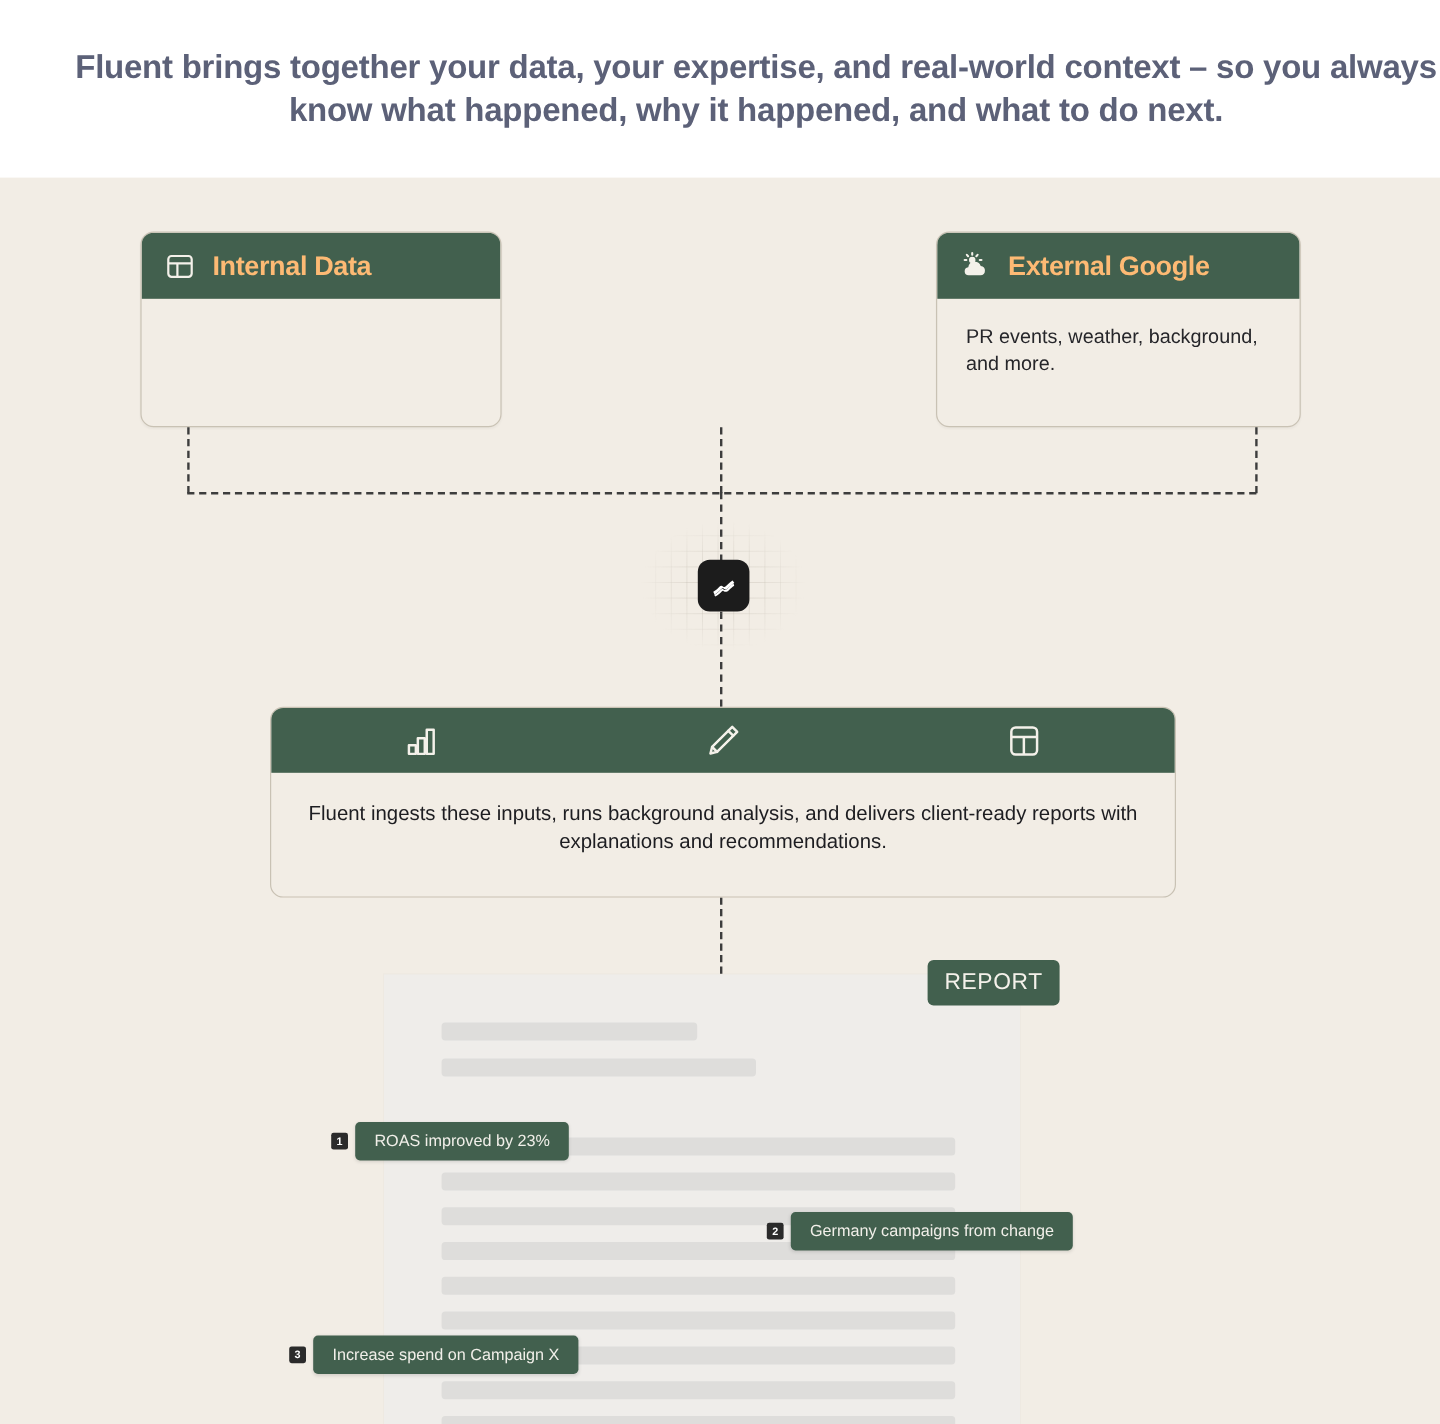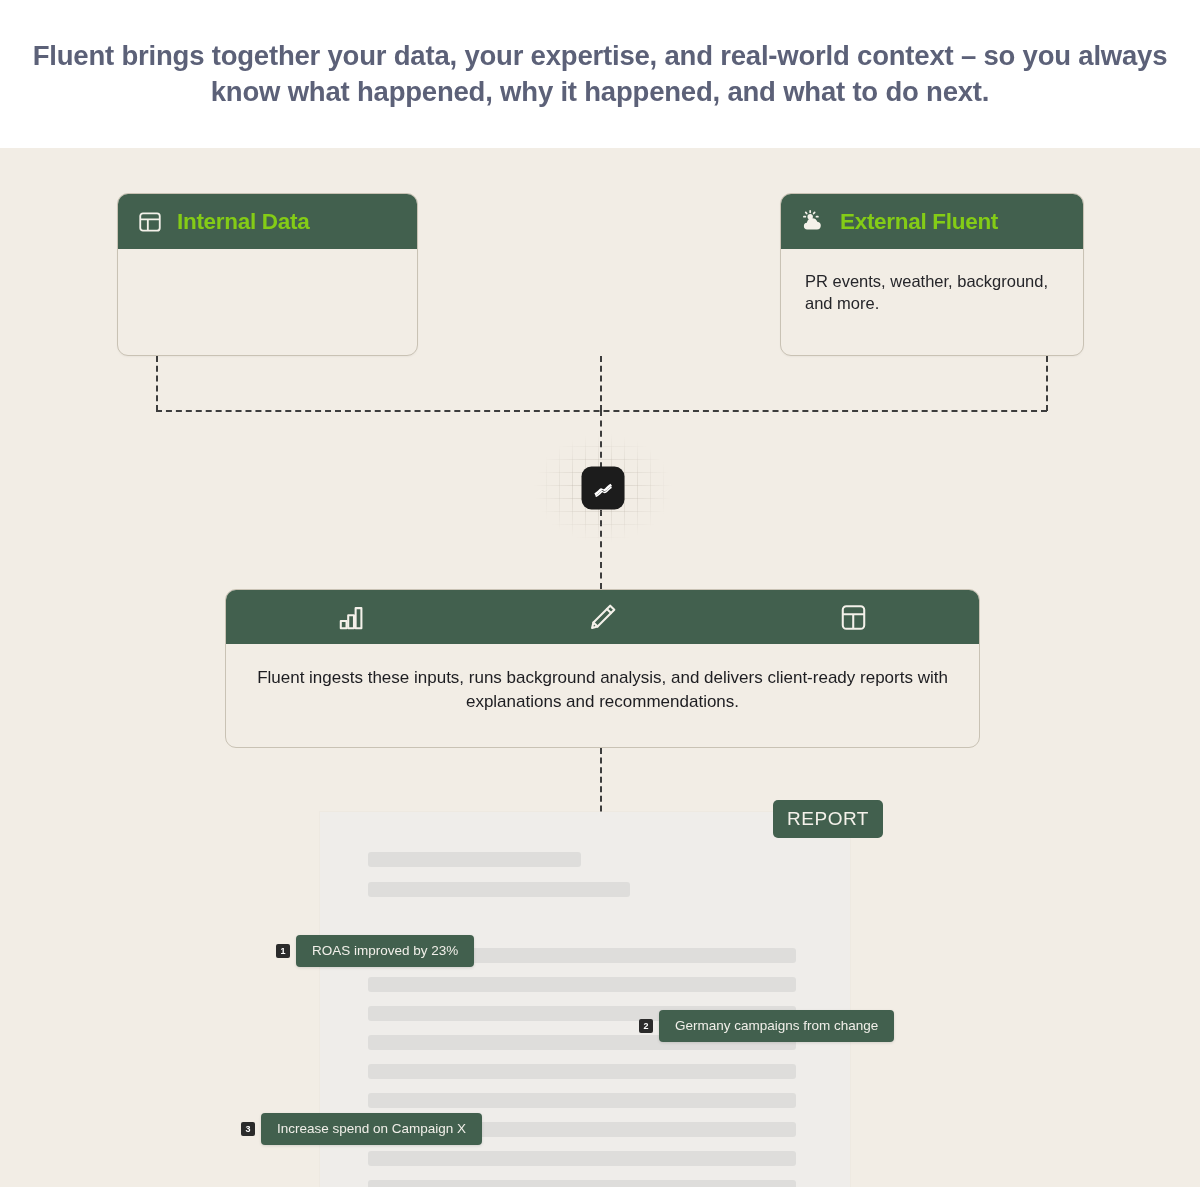--- a/index.html
+++ b/index.html
@@ -15,21 +15,21 @@
 
   
   .headline-band {
     position: absolute;
     left: 0; top: 0;
     width: 1200px;
     height: 148px;
     background: #ffffff;
     display: flex;
     align-items: center;
-    justify-content: center;
+    justify-content: flex-end;
   }
   .headline {
     width: 1140px;
     text-align: center;
     font-size: 27.5px;
     font-weight: bold;
     line-height: 1.32;
     color: #5c6178;
     letter-spacing: -0.2px;
   }
@@ -66,21 +66,21 @@
     align-items: center;
     padding: 0 0 0 19px;
     gap: 14px;
   }
   .card-head-icon {
     width: 26px; height: 26px;
     flex: none;
     display: flex; align-items: center; justify-content: center;
   }
   .card-head-title {
-    color: #84cc16;
+    color: #fdba74;
     font-size: 22.5px;
     font-weight: bold;
     letter-spacing: -0.3px;
     white-space: nowrap;
   }
   .card-body {
     padding: 21px 20px 0 24px;
     font-size: 16.5px;
     line-height: 1.36;
     color: #26262a;
@@ -239,21 +239,21 @@
         <svg width="27" height="27" viewBox="0 0 24 24" fill="none" stroke="#f4f1ea" stroke-width="1.6" stroke-linecap="round">
           <circle cx="9.4" cy="7.6" r="2.5" fill="#f4f1ea" stroke="none"></circle>
           <line x1="9.4" y1="2.1" x2="9.4" y2="3.5"></line>
           <line x1="5.3" y1="3.6" x2="6.2" y2="4.6"></line>
           <line x1="13.5" y1="3.6" x2="12.6" y2="4.6"></line>
           <line x1="3.6" y1="7.6" x2="4.9" y2="7.6"></line>
           <line x1="15.2" y1="7.6" x2="16.5" y2="7.6"></line>
           <path d="M6.6 19.3h9.1a3.6 3.6 0 0 0 .25-7.18 5.0 5.0 0 0 0-9.6 1.0 3.1 3.1 0 0 0 .25 6.18z" fill="#f4f1ea" stroke="none"></path>
         </svg>
       </span>
-      <span class="card-head-title">External Fluent</span>
+      <span class="card-head-title">External Google</span>
     </div>
     <div class="card-body">PR events, weather, background, and more.</div>
   </div>
 
   <div class="dash-v" style="left:156px; top:208px; height:55px;"></div>
   <div class="dash-v" style="left:600px; top:208px; height:55px;"></div>
   <div class="dash-v" style="left:1046px; top:208px; height:55px;"></div>
   <div class="dash-h" style="left:156px; top:262px; width:891px;"></div>
   <div class="dash-v" style="left:600px; top:262px; height:79px;"></div>
   <div class="dash-v" style="left:600px; top:341px; height:100px;"></div>

